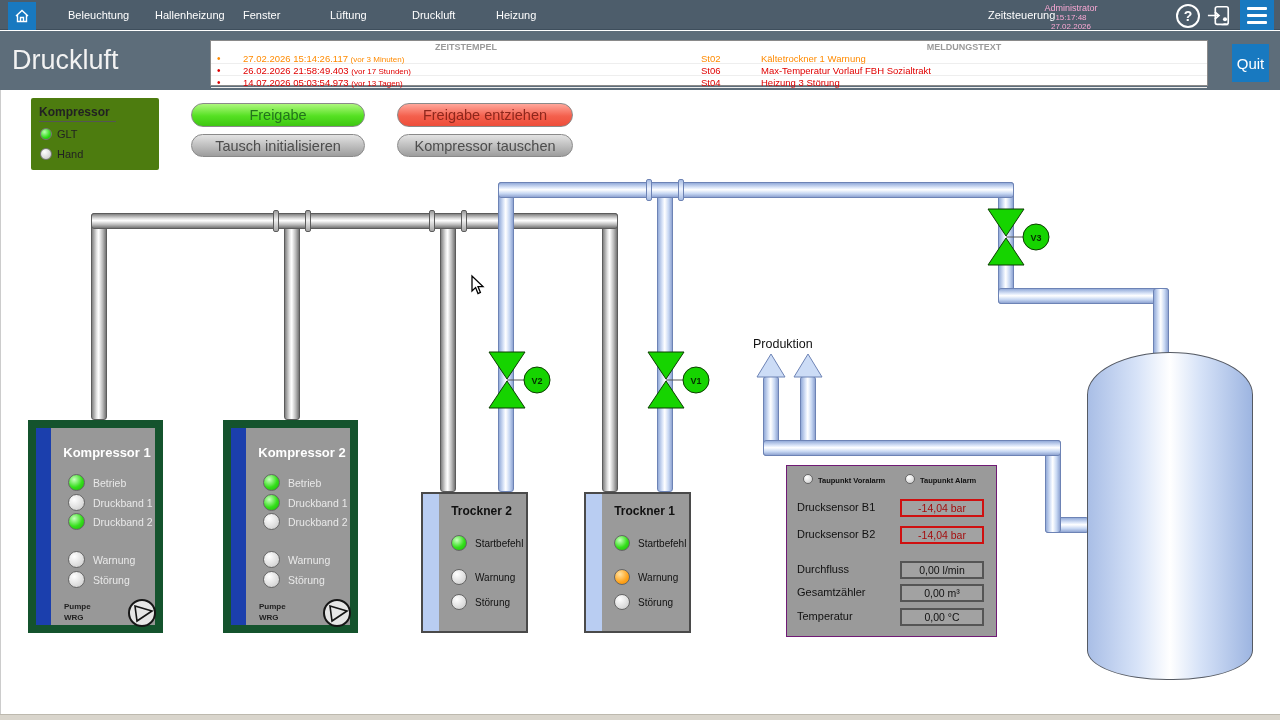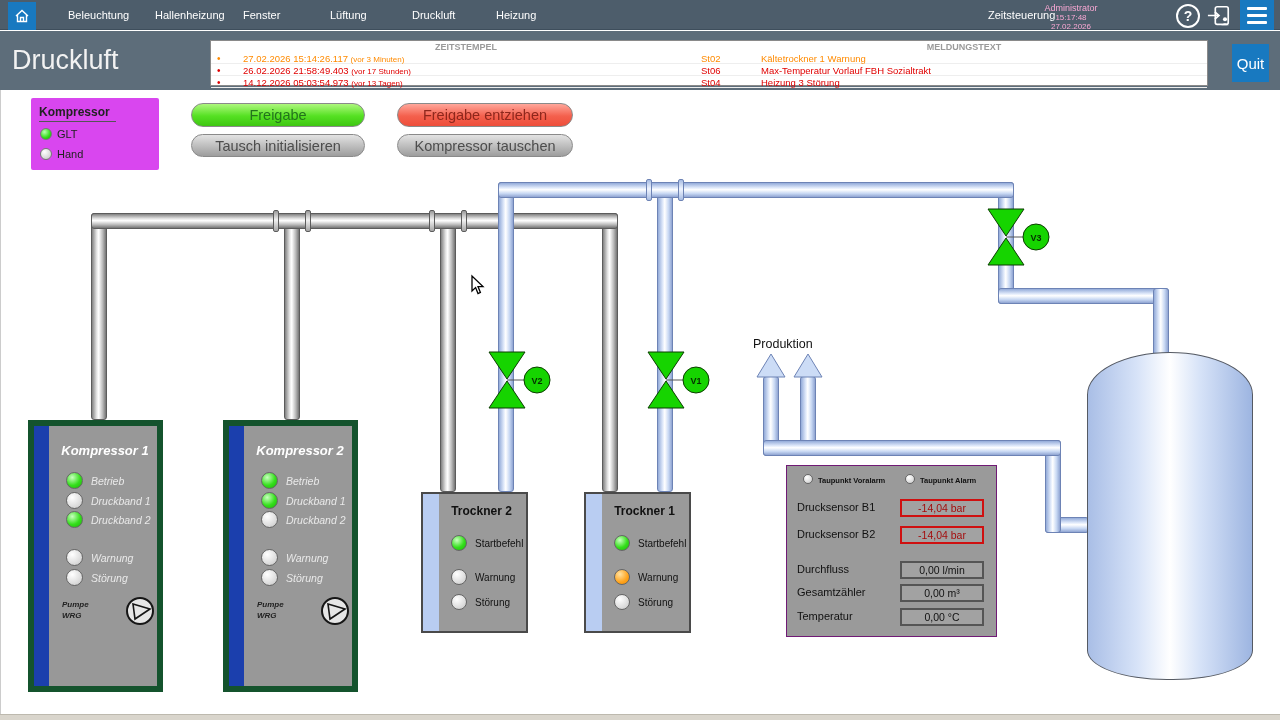--- a/index.html
+++ b/index.html
@@ -32,21 +32,21 @@
   .arow .msg { position:absolute; left:550px; }
   .sev-warning { color:#ff8a00; }
   .sev-alarm { color:#e00000; }
   #quitbtn { position:absolute; left:1232px; top:13px; width:37px; height:38px; background:#1879c0; color:#fff; font-size:15px; display:flex; align-items:center; justify-content:center; cursor:pointer; }
 
   
   #main { position:absolute; left:0; top:90px; width:1280px; height:624px; background:#fff; border-left:1px solid #ccc; }
   #footer { position:absolute; left:0; top:714px; width:1280px; height:6px; background:#d9d5cc; border-top:1px solid #bdb9ae; }
 
   
-  #selbox { position:absolute; left:30px; top:8px; width:128px; height:72px; background:#d946ef; border-radius:2px; }
+  #selbox { position:absolute; left:30px; top:8px; width:128px; height:72px; background:#4d7c0f; border-radius:2px; }
   #selbox .title { position:absolute; left:8px; top:7px; font-size:12px; font-weight:bold; color:#222; border-bottom:1px solid #555; padding:0 6px 2px 0; }
   .radio { position:absolute; width:12px; height:12px; border-radius:50%; border:1px solid #777; }
   .radio-on  { background:radial-gradient(circle at 35% 30%, #b9ffb0, #2fdc16 60%, #1aa808); }
   .radio-off { background:radial-gradient(circle at 35% 30%, #fff, #d8d8d8 65%, #bfbfbf); }
   .radlab { position:absolute; font-size:11px; color:#222; }
 
   
   .cmdbtn { position:absolute; height:24px; border:1px solid #8a8a8a; border-radius:12px; font-size:14.5px; text-align:center; line-height:22px; cursor:pointer; }
   .btn-green { background:linear-gradient(180deg,#aef77d,#55e122 55%,#3ec612); color:#23731c; }
   .btn-red   { background:linear-gradient(180deg,#ffa79b,#f4604d 55%,#ee4e3a); color:#8f271c; }
@@ -62,21 +62,21 @@
   .cring { position:absolute; width:6px; height:22px; border:1px solid #5c5c5c; border-radius:2px;
            background:linear-gradient(180deg,#9a9a9a,#f2f2f2 45%,#a5a5a5); }
   .cring.blue { border-color:#6d83b5; background:linear-gradient(180deg,#a7bce2,#f0f5ff 45%,#a7bce2); }
 
   
   #tank { position:absolute; left:1086px; top:262px; width:166px; height:328px;
           border:1px solid #555a63; border-radius:50% 50% 48% 48% / 13% 13% 9% 9%;
           background:linear-gradient(90deg,#a9bee6 0%,#d7e3f8 30%,#ffffff 50%,#d7e3f8 68%,#9db5e1 100%); }
 
   
-  .kpanel { position:absolute; width:135px; height:272px; background:#989898; border:6px solid #14532d;font-style:italic; }
+  .kpanel { position:absolute; width:135px; height:213px; background:#989898; border:8px solid #14532d; }
   .kpanel .stripe { position:absolute; left:0; top:0; bottom:0; width:15px; background:#1b3fad; }
   .kpanel .ptitle { position:absolute; left:15px; top:17px; width:112px; text-align:center; color:#fff; font-weight:bold; font-size:13px; }
   .tpanel { position:absolute; width:107px; height:141px; background:#9a9a9a; border:2px solid #4a4a4a; }
   .tpanel .stripe { position:absolute; left:0; top:0; bottom:0; width:16px; background:#b9cdf2; }
   .tpanel .ptitle { position:absolute; left:16px; top:10px; width:85px; text-align:center; color:#111; font-weight:bold; font-size:12px; }
   .led { position:absolute; border-radius:50%; border:1px solid #666; }
   .l17 { width:17px; height:17px; }
   .l16 { width:16px; height:16px; }
   .l10 { width:10px; height:10px; }
   .led-green  { background:radial-gradient(circle at 35% 30%, #c9ffc0, #34df1b 55%, #1db30a); }
@@ -147,21 +147,21 @@
       <span class="msg">Kältetrockner 1 Warnung</span>
     </div>
     <div class="arow sev-alarm" style="top:24px">
       <span class="bullet">•</span>
       <span class="ts"><span>26.02.2026 21:58:49.403</span> <span class="ago">(vor 17 Stunden)</span></span>
       <span class="code">St06</span>
       <span class="msg">Max-Temperatur Vorlauf FBH Sozialtrakt</span>
     </div>
     <div class="arow sev-alarm" style="top:36px">
       <span class="bullet">•</span>
-      <span class="ts"><span>14.12.2026 05:03:54.973</span> <span class="ago">(vor 13 Tagen)</span></span>
+      <span class="ts"><span>14.07.2026 05:03:54.973</span> <span class="ago">(vor 13 Tagen)</span></span>
       <span class="code">St04</span>
       <span class="msg">Heizung 3 Störung</span>
     </div>
   </div>
   <div id="quitbtn">Quit</div>
 </div>
 
 <div id="main">
 
   <div id="selbox">

